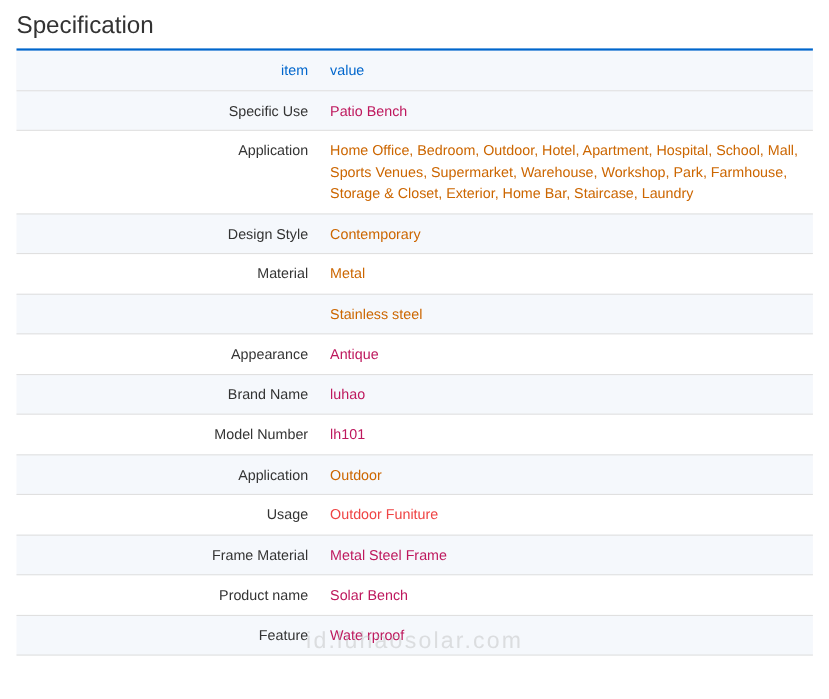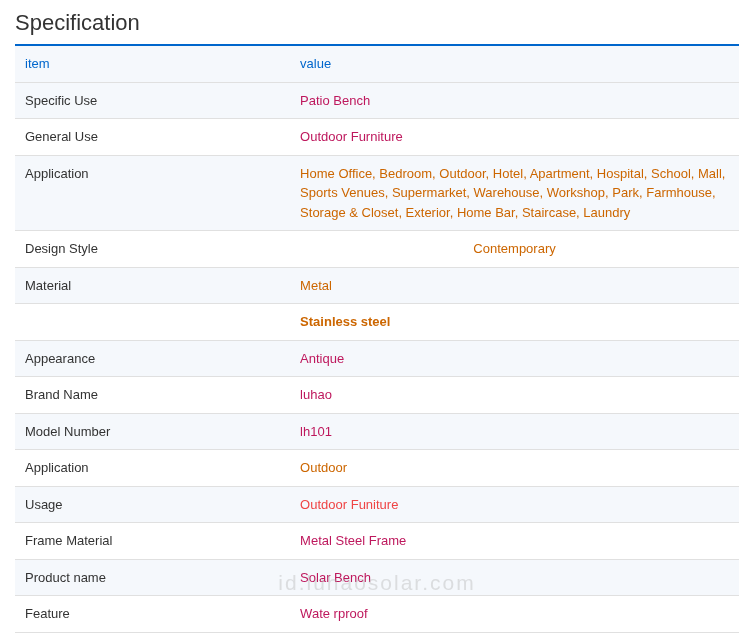--- a/index.html
+++ b/index.html
@@ -35,20 +35,21 @@
     }
     td {
       padding: 8px 10px;
       vertical-align: top;
       line-height: 1.5;
     }
     td:first-child {
       width: 38%;
       color: #333;
       font-weight: normal;
+      text-align: right;
     }
     td:last-child {
       width: 62%;
       color: #be185d;
     }
     .header-row td {
       color: #0066cc;
       font-weight: normal;
       background-color: #f5f8fc;
     }
@@ -76,38 +77,34 @@
         <td>item</td>
         <td>value</td>
       </tr>
     </thead>
     <tbody id="table-body">
     <tr>
           <td>Specific Use</td>
           <td>Patio Bench</td>
         </tr>
         <tr>
-          <td>General Use</td>
-          <td>Outdoor Furniture</td>
-        </tr>
-        <tr>
           <td>Application</td>
           <td style="color: rgb(204, 102, 0);">Home Office, Bedroom, Outdoor, Hotel, Apartment, Hospital, School, Mall, Sports Venues, Supermarket, Warehouse, Workshop, Park, Farmhouse, Storage &amp; Closet, Exterior, Home Bar, Staircase, Laundry</td>
         </tr>
         <tr>
           <td>Design Style</td>
-          <td style="color: rgb(204, 102, 0); text-align: center;">Contemporary</td>
+          <td style="color: rgb(204, 102, 0);">Contemporary</td>
         </tr>
         <tr>
           <td>Material</td>
           <td style="color: rgb(204, 102, 0);">Metal</td>
         </tr>
         <tr>
           <td></td>
-          <td style="color: rgb(204, 102, 0); font-weight: bold;">Stainless steel</td>
+          <td style="color: rgb(204, 102, 0);">Stainless steel</td>
         </tr>
         <tr>
           <td>Appearance</td>
           <td>Antique</td>
         </tr>
         <tr>
           <td>Brand Name</td>
           <td>luhao</td>
         </tr>
         <tr>

